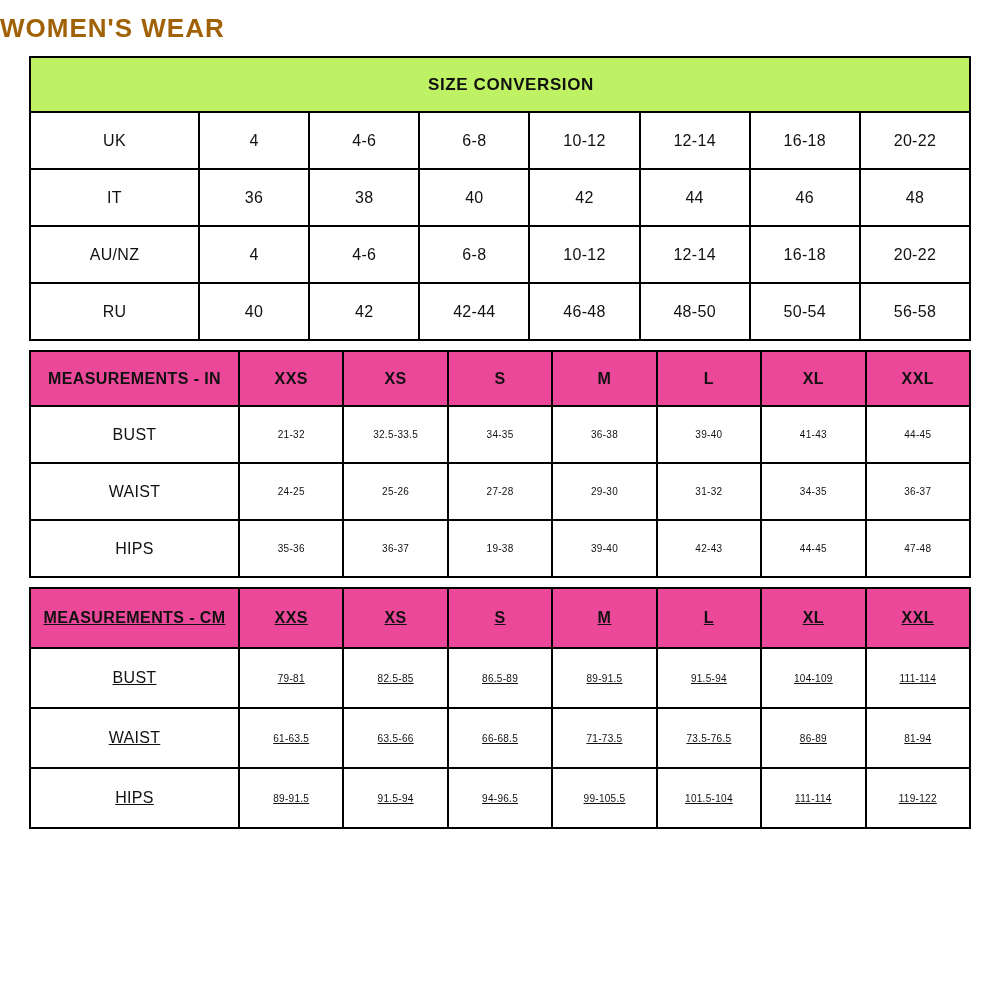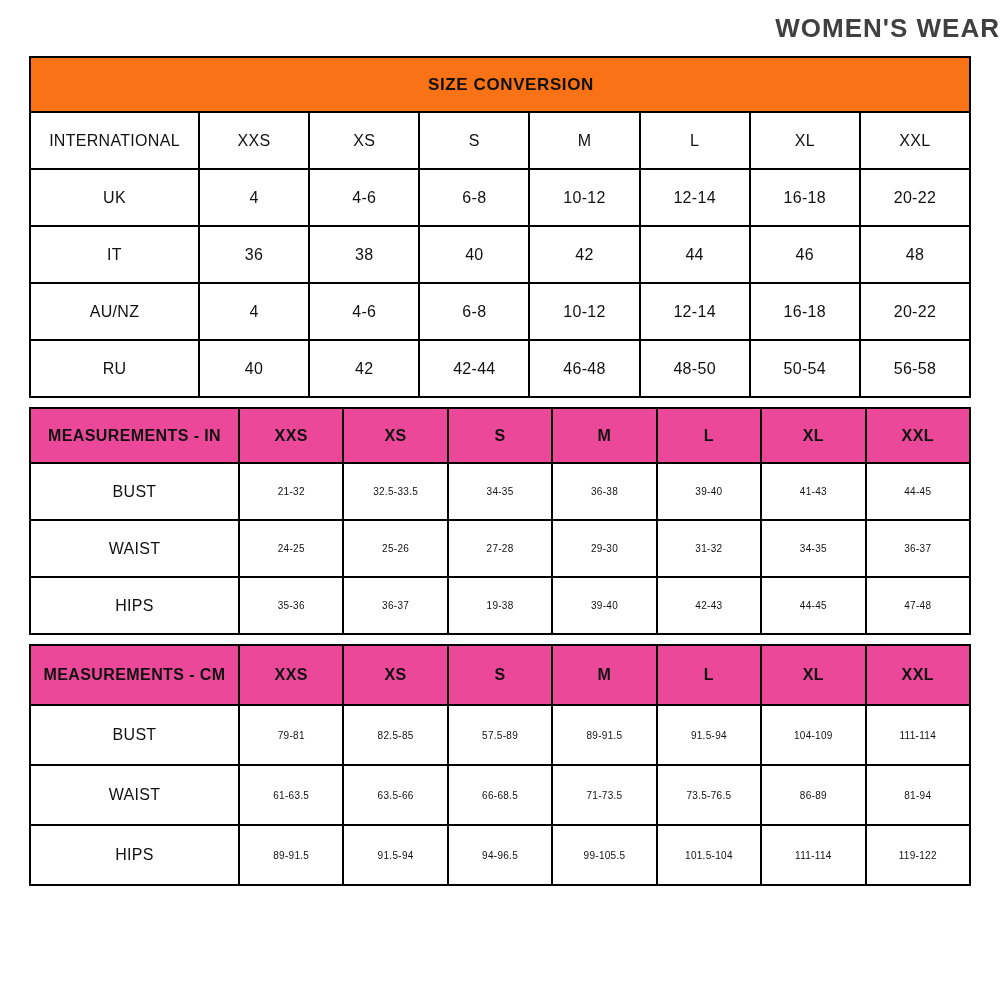--- a/index.html
+++ b/index.html
@@ -5,66 +5,66 @@
   * { margin: 0; padding: 0; box-sizing: border-box; }
   html, body { background: #ffffff; }
   body {
     width: 1000px;
     height: 1000px;
     font-family: "Liberation Sans", sans-serif;
     color: #111111;
   }
   .sheet { width: 1000px; padding-top: 13px; }
   .page-title {
-    text-align: right;
+    text-align: left;
     font-size: 26px;
     font-weight: 700;
     letter-spacing: 1px;
     margin-bottom: 12px;
-    color: #404040;
+    color: #a16207;
   }
   table {
     width: 942px;
     margin: 0 auto 9px auto;
     border-collapse: collapse;
     table-layout: fixed;
   }
   td, th {
     border: 2px solid #000000;
     text-align: center;
     vertical-align: middle;
     font-weight: 400;
     font-size: 16px;
     letter-spacing: 0.3px;
     background: #ffffff;
     padding: 0 2px;
   }
   
   #size-conversion-table .band-header td {
     height: 55px;
-    background: #f97316;
+    background: #bef264;
     font-weight: 700;
     font-size: 17px;
     letter-spacing: 0.6px;
     padding-left: 24px;
   }
   #size-conversion-table td { height: 57px; }
   
   .measure-table thead td {
     height: 55px;
     background: #ec4899;
     font-weight: 700;
     font-size: 16px;
     letter-spacing: 0.4px;
   }
   .measure-table td { height: 57px; }
   #measurements-cm-table td { height: 60px; }
   .measure-table tbody td { font-size: 10px; }
   .measure-table tbody td.row-label { font-size: 16px; }
-  #measurements-cm-table { margin-bottom: 0; }
+  #measurements-cm-table { margin-bottom: 0; text-decoration: underline; }
   .col-label-1 { width: 169px; }
   .col-label-2 { width: 209px; }
 </style>
 </head>
 <body>
 
 <div class="sheet">
 
   <div class="page-title">WOMEN'S WEAR</div>
 
@@ -75,30 +75,20 @@
         <col>
         <col>
         <col>
         <col>
         <col>
         <col>
     </colgroup>
     <tbody>
       <tr class="band-header">
         <td colspan="8">SIZE CONVERSION</td>
-      </tr>
-      <tr>
-        <td>INTERNATIONAL</td>
-        <td>XXS</td>
-        <td>XS</td>
-        <td>S</td>
-        <td>M</td>
-        <td>L</td>
-        <td>XL</td>
-        <td>XXL</td>
       </tr>
     </tbody>
     <tbody>
         <tr>
           <td class="row-label">UK</td>
           <td>4</td>
           <td>4-6</td>
           <td>6-8</td>
           <td>10-12</td>
           <td>12-14</td>
@@ -216,21 +206,21 @@
         <td>L</td>
         <td>XL</td>
         <td>XXL</td>
       </tr>
     </thead>
     <tbody>
         <tr>
           <td class="row-label">BUST</td>
           <td>79-81</td>
           <td>82.5-85</td>
-          <td>57.5-89</td>
+          <td>86.5-89</td>
           <td>89-91.5</td>
           <td>91.5-94</td>
           <td>104-109</td>
           <td>111-114</td>
         </tr>
         <tr>
           <td class="row-label">WAIST</td>
           <td>61-63.5</td>
           <td>63.5-66</td>
           <td>66-68.5</td>

